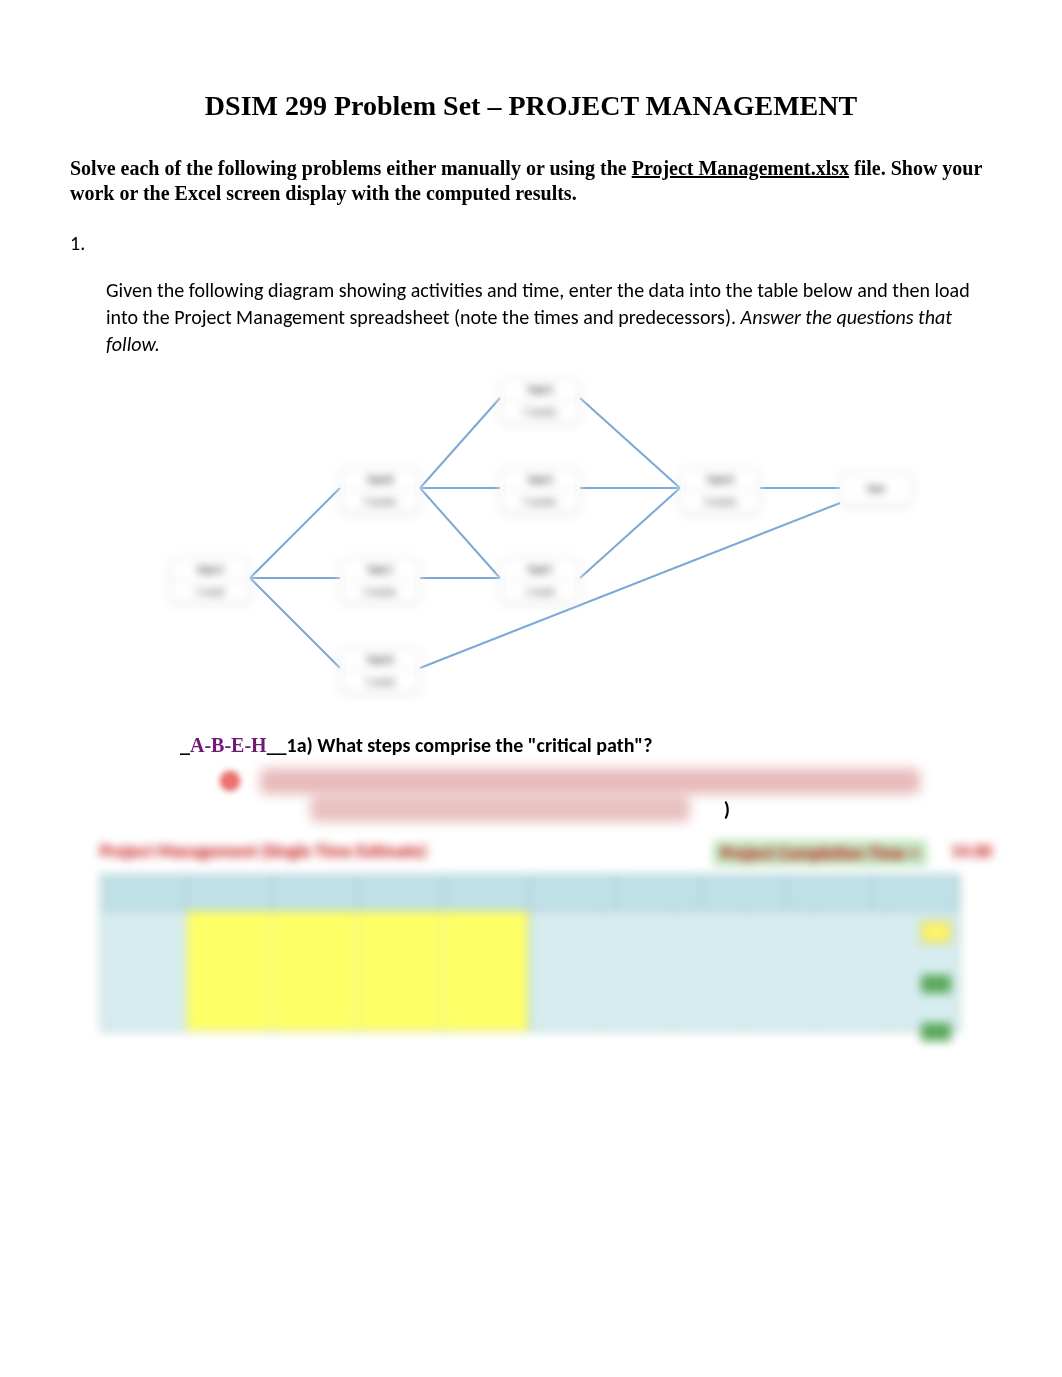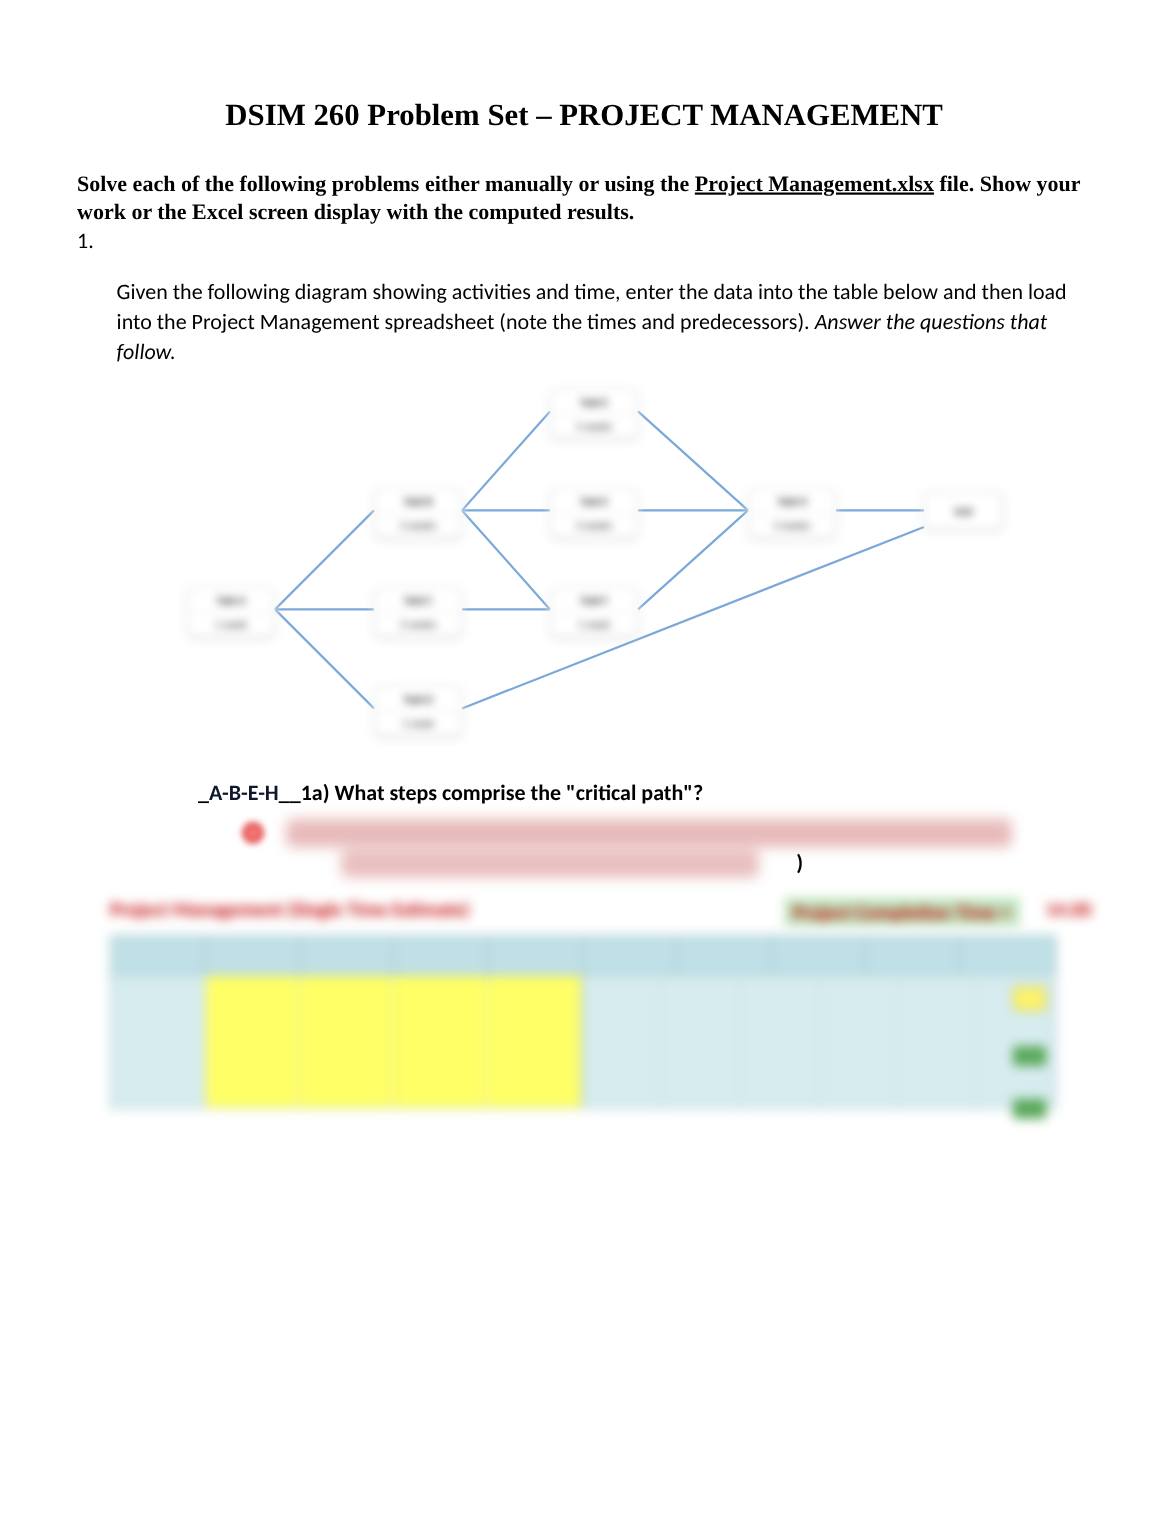--- a/index.html
+++ b/index.html
@@ -17,20 +17,21 @@
     font-weight: bold;
     font-size: 28px;
     text-align: center;
     margin-bottom: 34px;
   }
   .intro {
     font-family: "Times New Roman", serif;
     font-weight: bold;
     font-size: 20px;
     line-height: 1.25;
+    margin-bottom: 24px;
   }
   .underline { text-decoration: underline; }
   .q-row { display: flex; font-size: 20px; line-height: 1.35; }
   .q-num { width: 36px; }
   .q-body { flex: 1; margin-top: 47px; }
   .italic { font-style: italic; }
   
   
   .diagram {
     position: relative;
@@ -60,21 +61,21 @@
     width: 72px; height: 34px;
     background:#fff; border:1px solid #d0d4dc; border-radius:6px;
     box-shadow: 0 2px 6px rgba(0,0,0,.08);
     font-size:10px; font-weight:600; display:flex; align-items:center; justify-content:center;
     filter: blur(4px); opacity:.9;
   }
 
   
   .answers { margin-left: 110px; font-size: 20px; font-family: Calibri, Arial, sans-serif; }
   .ans-line { font-weight: bold; line-height: 1.3; }
-  .red { color: #0f172a; }
+  .red { color: #701a75; font-family: Liberation Serif, serif; }
 
   
   .blurred-line {
     margin: 10px 0 2px 150px;
     width: 700px;
     height: 26px;
     position: relative;
   }
   .blurred-line .dot {
     position:absolute; left:0; top:3px; width:20px; height:20px; border-radius:50%;
@@ -133,21 +134,21 @@
   .sheet .body .right .col { flex:1; border-right:1px solid #cbdde0; }
   .sheet { position: relative; }
   .badge1 { position:absolute; right:8px; top:46px; width:30px; height:22px; background:#fff36a; border:1px solid #b8b840;}
   .badge2 { position:absolute; right:8px; top:100px; width:30px; height:18px; background:#5aa85a;}
   .badge3 { position:absolute; right:8px; top:148px; width:30px; height:18px; background:#5aa85a;}
 
 </style>
 </head>
 <body>
 
-<div class="title">DSIM 260 Problem Set – PROJECT MANAGEMENT</div>
+<div class="title">DSIM 299 Problem Set – PROJECT MANAGEMENT</div>
 
 <div class="intro">
   <span>Solve each of the following problems either manually or using the </span><span class="underline">Project Management.xlsx</span><span> file.  Show your work or the Excel screen display with the computed results.</span>
 </div>
 
 <div class="q-row">
   <div class="q-num">1.</div>
   <div class="q-body">
     <span>Given the following diagram showing activities and time, enter the data into the table below and then load into the Project Management spreadsheet (note the times and predecessors).  </span><span class="italic">Answer the questions that follow.</span>
   </div>

